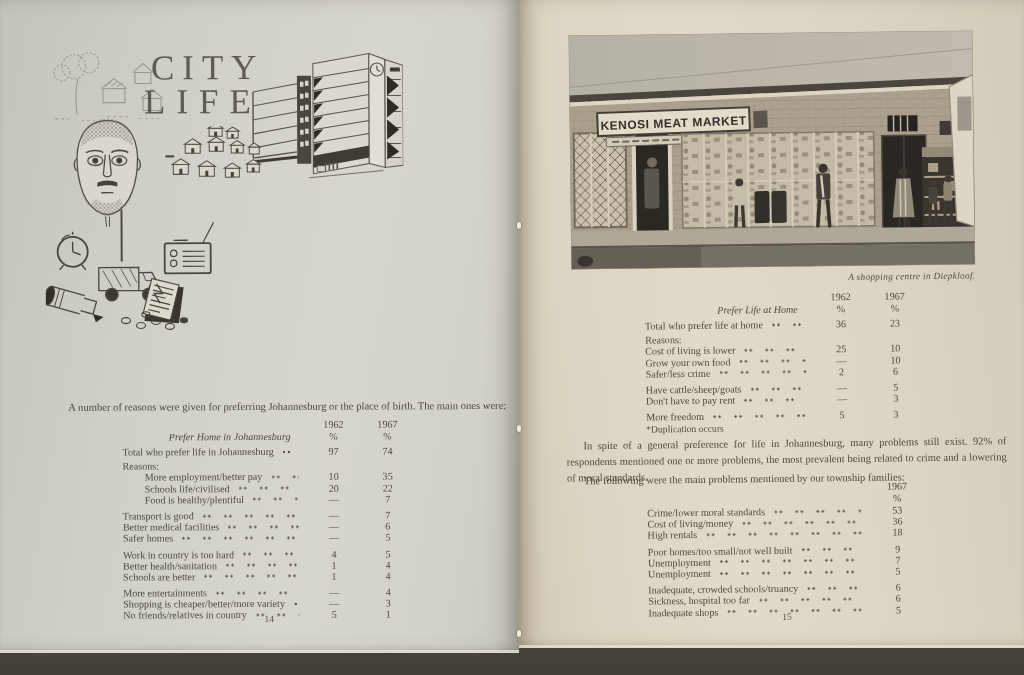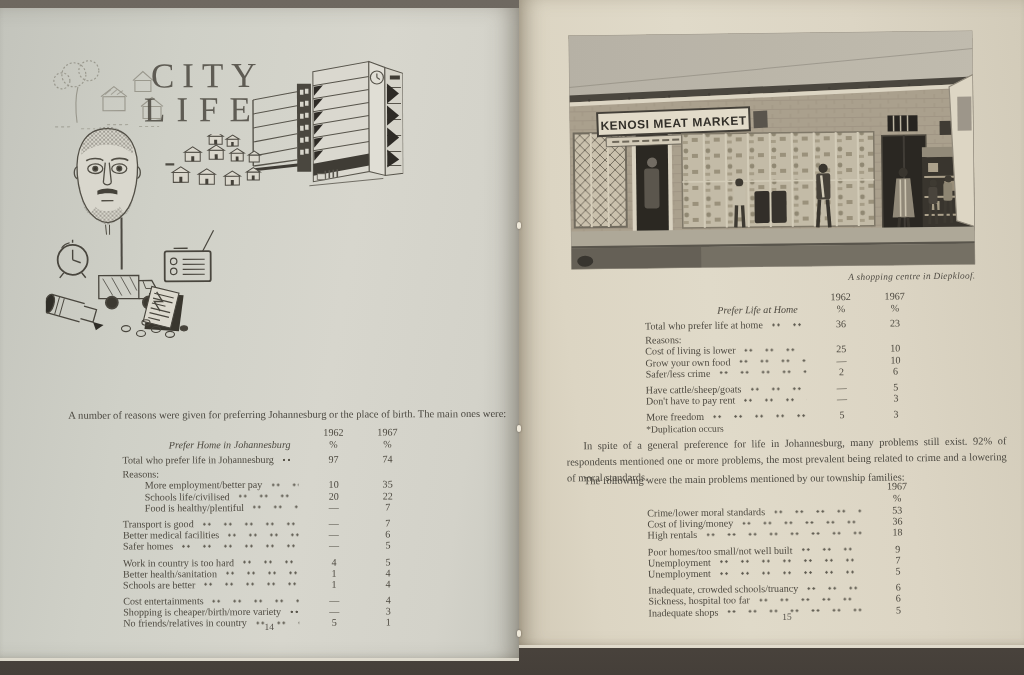--- a/index.html
+++ b/index.html
@@ -8,21 +8,20 @@
     background:linear-gradient(180deg,#6e6860 0%,#675f57 60%,#453f39 100%);
     font-family:"Liberation Serif","DejaVu Serif",serif;
   }
   .canvas{position:absolute;inset:0;}
   
   .page{position:absolute;top:0;}
   .page-left{
     left:0;width:519px;height:653px;
     background:linear-gradient(100deg,#c3c4bc 0%,#cfd0c7 30%,#d7d6cd 62%,#d3d2c9 86%,#c9c9c0 100%);
     box-shadow:inset -16px 0 24px -10px rgba(70,62,50,.5), inset 0 -6px 10px -6px rgba(70,62,50,.35);
-    margin-top:8px;
   }
   .page-right{
     left:519px;width:505px;height:648px;
     background:linear-gradient(263deg,#d2cbb9 0%,#dcd5c4 30%,#e0dac9 60%,#dcd5c3 85%,#d2cab7 100%);
     box-shadow:inset 14px 0 22px -10px rgba(90,78,58,.55), inset 0 -6px 10px -6px rgba(80,68,50,.4);
   }
   .page-edge{position:absolute;left:0;right:0;height:3px;background:#e9e4d6;opacity:.8;}
   .pl-edge{top:650px;} .pr-edge{top:645px;}
   .stitch{position:absolute;width:4px;height:7px;background:#efe9da;border-radius:2px;left:517px;box-shadow:0 0 2px rgba(60,50,40,.6);}
   .tilt-l{position:absolute;inset:0;transform:rotate(-0.25deg);}
@@ -354,27 +353,27 @@
               <span class="tval">1</span>
               <span class="tval">4</span>
             </div>
             <div class="trow">
               <span class="tlabel">Schools are better</span>
               <span class="leader"></span>
               <span class="tval">1</span>
               <span class="tval">4</span>
             </div>
             <div class="trow gap">
-              <span class="tlabel">Cost entertainments</span>
+              <span class="tlabel">More entertainments</span>
               <span class="leader"></span>
               <span class="tval">—</span>
               <span class="tval">4</span>
             </div>
             <div class="trow">
-              <span class="tlabel">Shopping is cheaper/birth/more variety</span>
+              <span class="tlabel">Shopping is cheaper/better/more variety</span>
               <span class="leader"></span>
               <span class="tval">—</span>
               <span class="tval">3</span>
             </div>
             <div class="trow">
               <span class="tlabel">No friends/relatives in country</span>
               <span class="leader"></span>
               <span class="tval">5</span>
               <span class="tval">1</span>
             </div>

